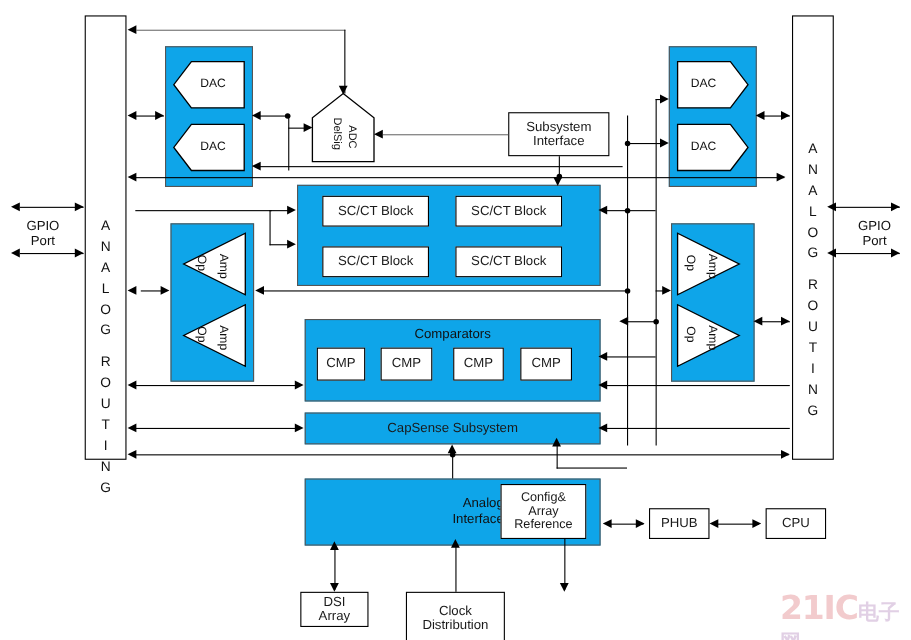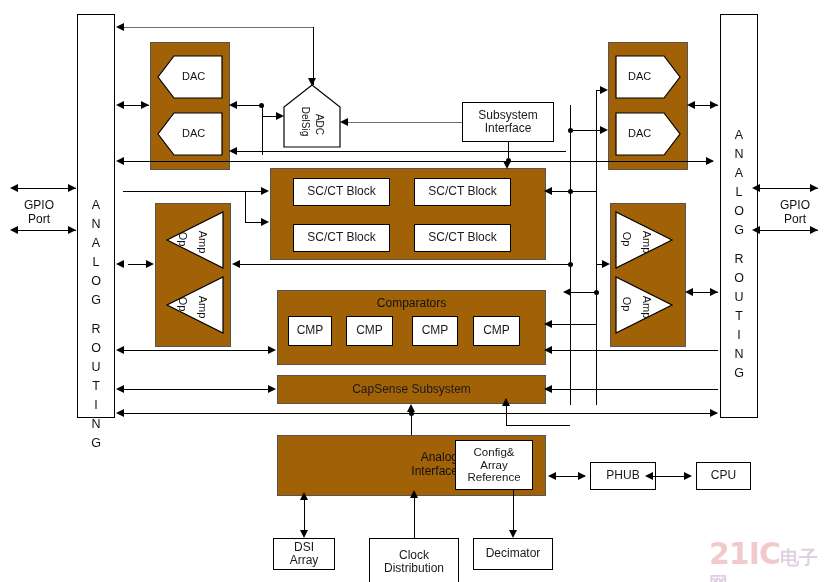--- a/index.html
+++ b/index.html
@@ -1,21 +1,21 @@
 <!DOCTYPE html>
 <html><head>
 <meta charset="utf-8">
 <style>
   html,body{margin:0;padding:0;background:#ffffff;}
   body{font-family:"Liberation Sans","DejaVu Sans",sans-serif;}
   #stage{position:relative;width:828px;height:582px;background:#fff;overflow:hidden;}
   .box{position:absolute;box-sizing:border-box;border:1px solid #000;background:#fff;
        display:flex;align-items:center;justify-content:center;text-align:center;
        font-size:12px;color:#1a1a1a;line-height:1.12;}
-  .grayb{background:#a16207;border:1px solid #555;}
+  .grayb{background:#0ea5e9;border:1px solid #555;}
   .vlabel{position:absolute;display:flex;flex-direction:column;align-items:center;
           justify-content:flex-start;font-size:12.5px;color:#111;letter-spacing:0;}
   .vlabel span{display:block;line-height:1.52;}
   .rot{transform:rotate(90deg);transform-origin:center center;white-space:nowrap;}
   .ln{position:absolute;background:#000;}
   .lnh{height:1px;}
   .lnv{width:1px;}
   .gln{position:absolute;background:#6f6f6f;}
   .dot{position:absolute;width:5px;height:5px;border-radius:50%;background:#000;}
   .ar{position:absolute;width:0;height:0;}
@@ -195,23 +195,22 @@
   </div>
 
   <div class="box" style="left:273px;top:538px;width:62px;height:32px;flex-direction:column;">
     <span>DSI</span>
     <span>Array</span>
   </div>
   <div class="box" style="left:369px;top:538px;width:90px;height:48px;flex-direction:column;">
     <span>Clock</span>
     <span>Distribution</span>
   </div>
-  <div class="box" style="left:473px;top:538px;width:80px;height:32px;">Decimator</div>
-
-  <div class="box" style="left:590px;top:462px;width:66px;height:28px;">PHUB</div>
+
+  <div class="box" style="left:590px;top:462px;width:55px;height:28px;">PHUB</div>
   <div class="box" style="left:696px;top:462px;width:55px;height:28px;">CPU</div>
 
   <div class="gln lnh" style="left:124px;top:27px;width:190px;height:1px;"></div>
   <div class="ln lnv" style="left:313px;top:27px;height:58px;"></div>
   <div class="ar ar-l" style="left:116px;top:23px;"></div>
   <div class="ar ar-d" style="left:308px;top:78px;"></div>
 
   <div class="ln lnh" style="left:123px;top:105px;width:26px;"></div>
   <div class="ar ar-l" style="left:116px;top:101px;"></div>
   <div class="ar ar-r" style="left:141px;top:101px;"></div>

